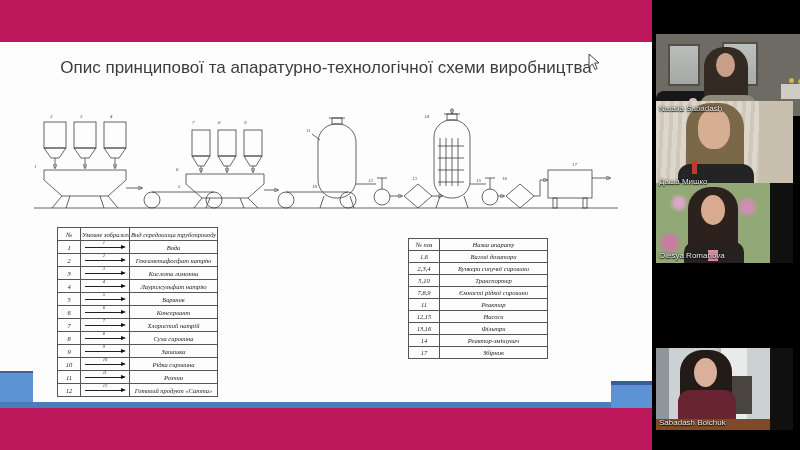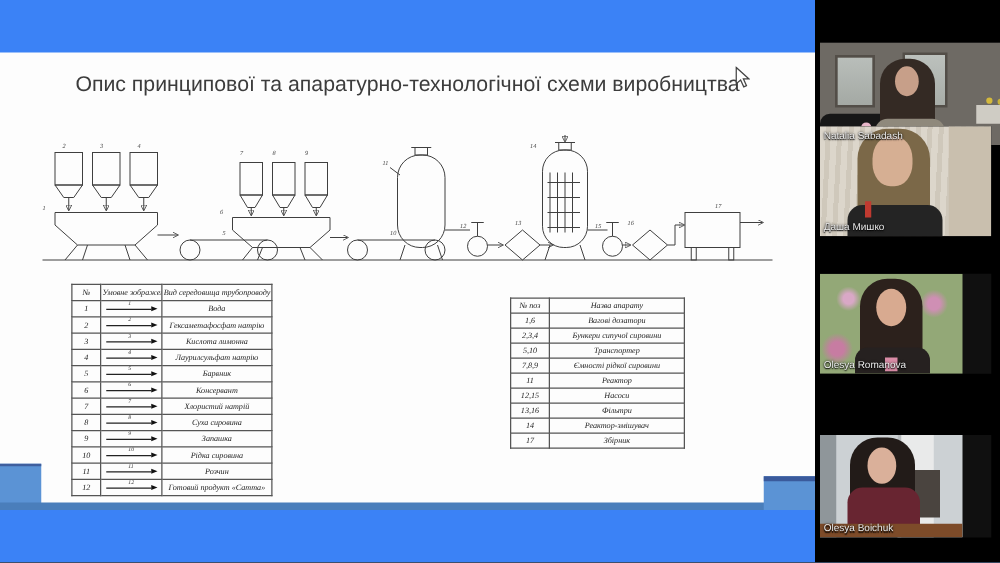--- a/index.html
+++ b/index.html
@@ -1,16 +1,16 @@
 <!DOCTYPE html>
 <html><head>
 <meta charset="utf-8">
 <style>
   html,body{margin:0;padding:0;background:#000;}
-  #screen{position:relative;width:800px;height:450px;background:#3b82f6;overflow:hidden;
+  #screen{position:relative;width:800px;height:450px;background:#be185d;overflow:hidden;
           font-family:"Liberation Sans",sans-serif;}
 
   
   #slide{position:absolute;left:0;top:42px;width:652px;height:366px;background:#fdfdfd;overflow:hidden;}
   #slide-title{position:absolute;left:0;top:16px;width:100%;text-align:center;
                font-size:17px;color:#3c3c3c;margin:0;font-weight:400;}
 
   
   .blue-strip{position:absolute;left:0;top:360px;width:652px;height:6px;background:#4a7ebb;}
   .blue-left{position:absolute;left:0;top:329px;width:33px;height:37px;background:#5b93d5;border-top:2px solid #3f5f9e;}
@@ -40,21 +40,21 @@
   
   #cursor{position:absolute;left:588px;top:11px;}
 
   
   #panel{position:absolute;left:652px;top:0;width:148px;height:450px;background:#000;}
   .tile{position:absolute;left:4px;width:137px;background:#101010;overflow:hidden;}
   .tile .vid{position:absolute;top:0;left:0;width:100%;height:100%;overflow:hidden;}
   .tile.narrow .vid{width:114px;}
   .tile .nm{position:absolute;left:3px;bottom:3px;font-size:8px;color:#ececec;z-index:6;
             text-shadow:0 0 2px #000,0 1px 1px #000;}
-  .t1{top:34px;height:82px;padding-left:31px;} .t2{top:101px;height:88px;} .t3{top:183px;height:80px;margin-top:36px;}
+  .t1{top:34px;height:82px;padding-left:31px;} .t2{top:101px;height:88px;} .t3{top:183px;height:80px;}
   .t4{top:265px;height:81px;} .t5{top:348px;height:82px;}
   .vid>div{position:absolute;}
 
   
   .t1 .vid{background:#6e6a64;}
   .s1-w1{left:12px;top:10px;width:28px;height:38px;background:linear-gradient(#b9beba,#a4a9a4);border:2px solid #534e48;}
   .s1-w2{left:66px;top:8px;width:32px;height:40px;background:linear-gradient(#bcc1bd,#a8ada8);border:2px solid #534e48;}
   .s1-wall{right:0;top:0;width:15px;height:100%;background:#26231f;}
   .s1-shelf{right:13px;top:50px;width:30px;height:15px;background:#cfccc4;}
   .s1-fl{right:30px;top:44px;width:5px;height:5px;background:#d4b93c;border-radius:50%;box-shadow:9px 1px 0 #c9b23a;}
@@ -488,17 +488,17 @@
     <div class="tile t5 narrow">
       <div class="vid">
         <div class="s5-dark"></div>
         <div class="s5-door"></div>
         <div class="s5-chair"></div>
         <div class="s5-hair"></div>
         <div class="s5-face"></div>
         <div class="s5-body"></div>
         <div class="s5-desk"></div>
       </div>
-      <span class="nm">Olesya Boichuk</span>
+      <span class="nm">Sabadash Boichuk</span>
     </div>
 
   </div>
 </div>
 
 </body></html>

